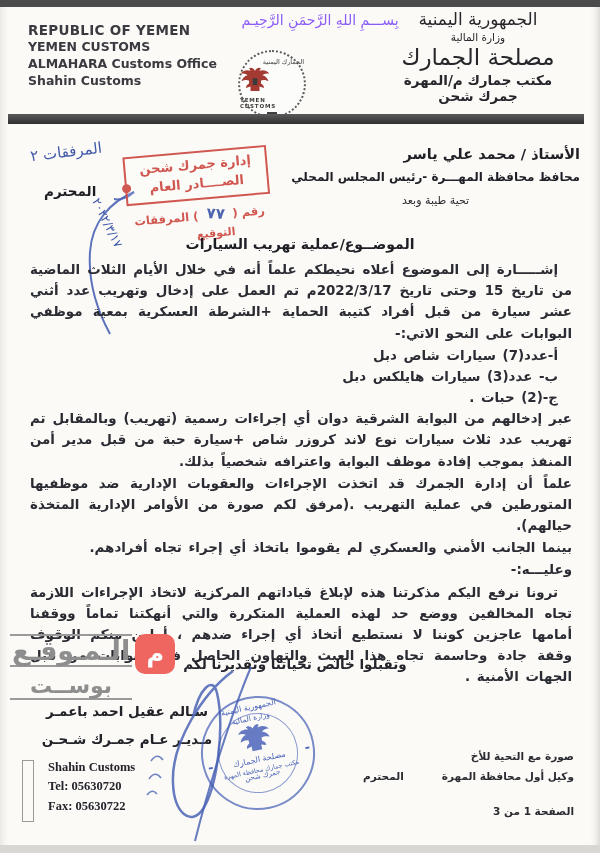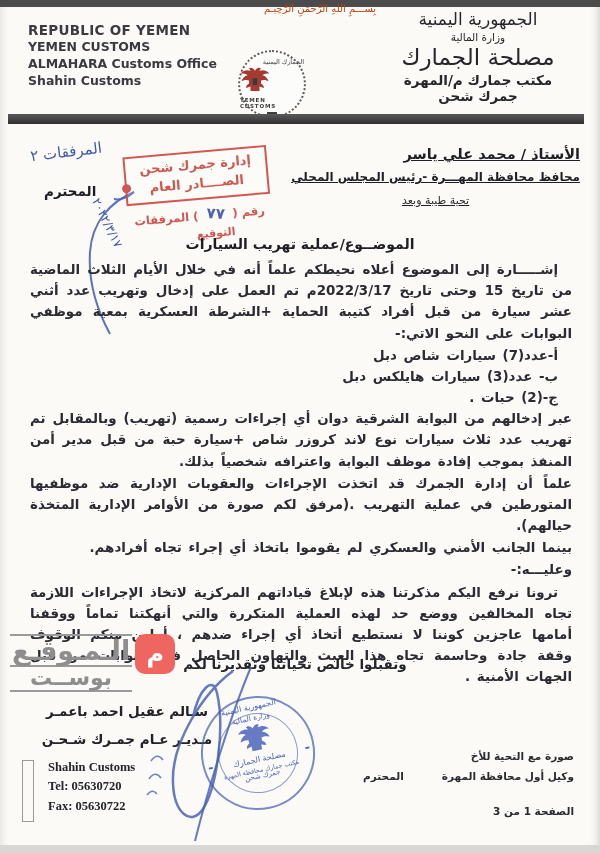--- a/index.html
+++ b/index.html
@@ -14,21 +14,21 @@
     background:#fbfaf7; overflow:hidden;
     box-shadow: inset -8px 0 10px -8px #bfbdb9, inset 8px 0 10px -8px #d8d6d2;
   }
   .top-band { position:absolute; top:0; left:0; right:0; height:7px; background:#4b4b4b; }
   .bottom-band { position:absolute; bottom:0; left:0; right:0; height:8px; background:#d9d7d3; }
 
   
   .header-en { position:absolute; left:28px; top:21px; color:#3a3a40; font-weight:bold; font-size:12.5px; line-height:1.34; }
   .header-en .l1 { font-size:13.5px; letter-spacing:0.3px; }
 
-  .basmala { position:absolute; left:222px; top:3px; width:196px; text-align:center; font-size:10px; color:#c2410c; direction:rtl; }
+  .basmala { position:absolute; left:222px; top:12px; width:196px; text-align:center; font-size:14px; color:#8b5cf6; direction:rtl; }
 
   .logo { position:absolute; left:238px; top:50px; width:68px; height:68px; border:2px dotted #5b5b5b; border-radius:50%; color:#3a3a3a; padding-top:6px; background:rgba(255,255,255,.4); }
   .logo .t { font-size:6.5px; direction:rtl; }
   .logo .b { font-size:5.5px; letter-spacing:0.8px; font-weight:bold; margin-top:1px; }
   .logo-stem { position:absolute; left:267px; top:112px; width:10px; height:8px; background:#3f3f3f; }
 
   .header-ar { position:absolute; right:12px; top:10px; width:220px; text-align:center; color:#26262b; direction:rtl; line-height:1.15; }
   .header-ar .country { font-size:17px; }
   .header-ar .ministry { font-size:10.5px; margin-top:1px; }
   .header-ar .authority { font-size:23px; margin-top:1px; }
@@ -45,40 +45,40 @@
 
   .red-stamp { position:absolute; left:126px; top:151px; transform:rotate(-5deg); color:#cd4b43; direction:rtl; opacity:0.92; }
   .red-box { position:relative; border:2.5px solid #cd4b43; padding:3px 14px 4px; text-align:center; font-weight:bold; font-size:13px; line-height:1.45; background:rgba(255,255,255,.2); }
   .red-dot { position:absolute; left:-5px; top:55%; width:9px; height:9px; border-radius:50%; background:#cd4b43; }
   .red-num { font-size:11.5px; font-weight:bold; margin-top:6px; text-align:center; }
   .red-num .hand { color:#3f58a8; font-size:15px; display:inline-block; transform:rotate(8deg); padding:0 4px; }
   .red-sign { font-size:11px; font-weight:bold; margin-top:4px; margin-left:30px; text-align:center; }
   .iso { unicode-bidi:isolate; }
 
   
-  .addressee { position:absolute; right:20px; top:146px; direction:rtl; text-align:right; color:#1f1f26;text-decoration:underline; }
+  .addressee { position:absolute; right:20px; top:146px; direction:rtl; text-align:right; color:#1f1f26; }
   .addr1 { font-weight:bold; font-size:14.5px; }
   .addr2 { font-weight:bold; font-size:12px; margin-top:8px; }
   .greeting { font-size:11px; margin-top:10px; text-align:center; width:100%; color:#2a2a30; }
 
   .subject { position:absolute; left:140px; top:236px; width:320px; text-align:center; font-weight:bold; font-size:14px; direction:rtl; color:#1d1d24; }
 
   
   .body-text { position:absolute; left:30px; right:28px; top:259px; direction:rtl; text-align:justify; font-size:13.4px; font-weight:bold; color:#2b2b33; line-height:1.58; word-spacing:2px; }
   .body-text p { margin:0 0 1px 0; }
   .indent { text-indent:14px; }
   .list-line { margin-right:14px; }
 
   .closing { position:absolute; left:150px; top:656px; width:290px; text-align:center; font-weight:bold; font-size:13.5px; direction:rtl; color:#25252c; }
 
   
   .watermark { position:absolute; left:10px; top:634px; display:flex; align-items:flex-start; gap:3px; }
   .wm-text { direction:rtl; text-align:center; color:#8e8e8e; line-height:1.0; }
   .wm1 { font-size:27px; font-weight:bold; border-top:2px solid #9a9a9a; border-bottom:2px solid #9a9a9a; padding:1px 2px; }
-  .wm2 { font-size:22px; font-weight:bold; letter-spacing:4px; border-bottom:2px solid #9a9a9a; padding:0 2px 1px; }
+  .wm2 { font-size:22px; font-weight:bold; letter-spacing:4px; border-bottom:2px solid #9a9a9a; padding:0 2px 1px;margin-top:8px; }
   .wm-logo { width:40px; height:40px; background:#ef6660; border-radius:10px; color:#fff; font-size:24px; font-weight:bold; display:flex; align-items:center; justify-content:center; }
 
   
   .sig-block { position:absolute; left:38px; top:697px; width:178px; text-align:center; direction:rtl; font-weight:bold; font-size:13.5px; color:#222229; line-height:2.1; }
   .sig-svg { position:absolute; left:133px; top:665px; }
 
   .blue-stamp { position:absolute; left:201px; top:696px; width:114px; height:114px; border:2.5px solid rgba(62,88,178,.75); border-radius:50%; transform:rotate(-12deg); color:#3d58b4; direction:rtl; text-align:center; padding-top:5px; line-height:1.12; opacity:.92; }
   .blue-stamp::before { content:""; position:absolute; inset:15px; border:1.5px solid rgba(62,88,178,.65); border-radius:50%; }
   .blue-stamp .st1 { font-size:8px; }
   .blue-stamp .st2 { font-size:7.5px; margin-top:2px; }

